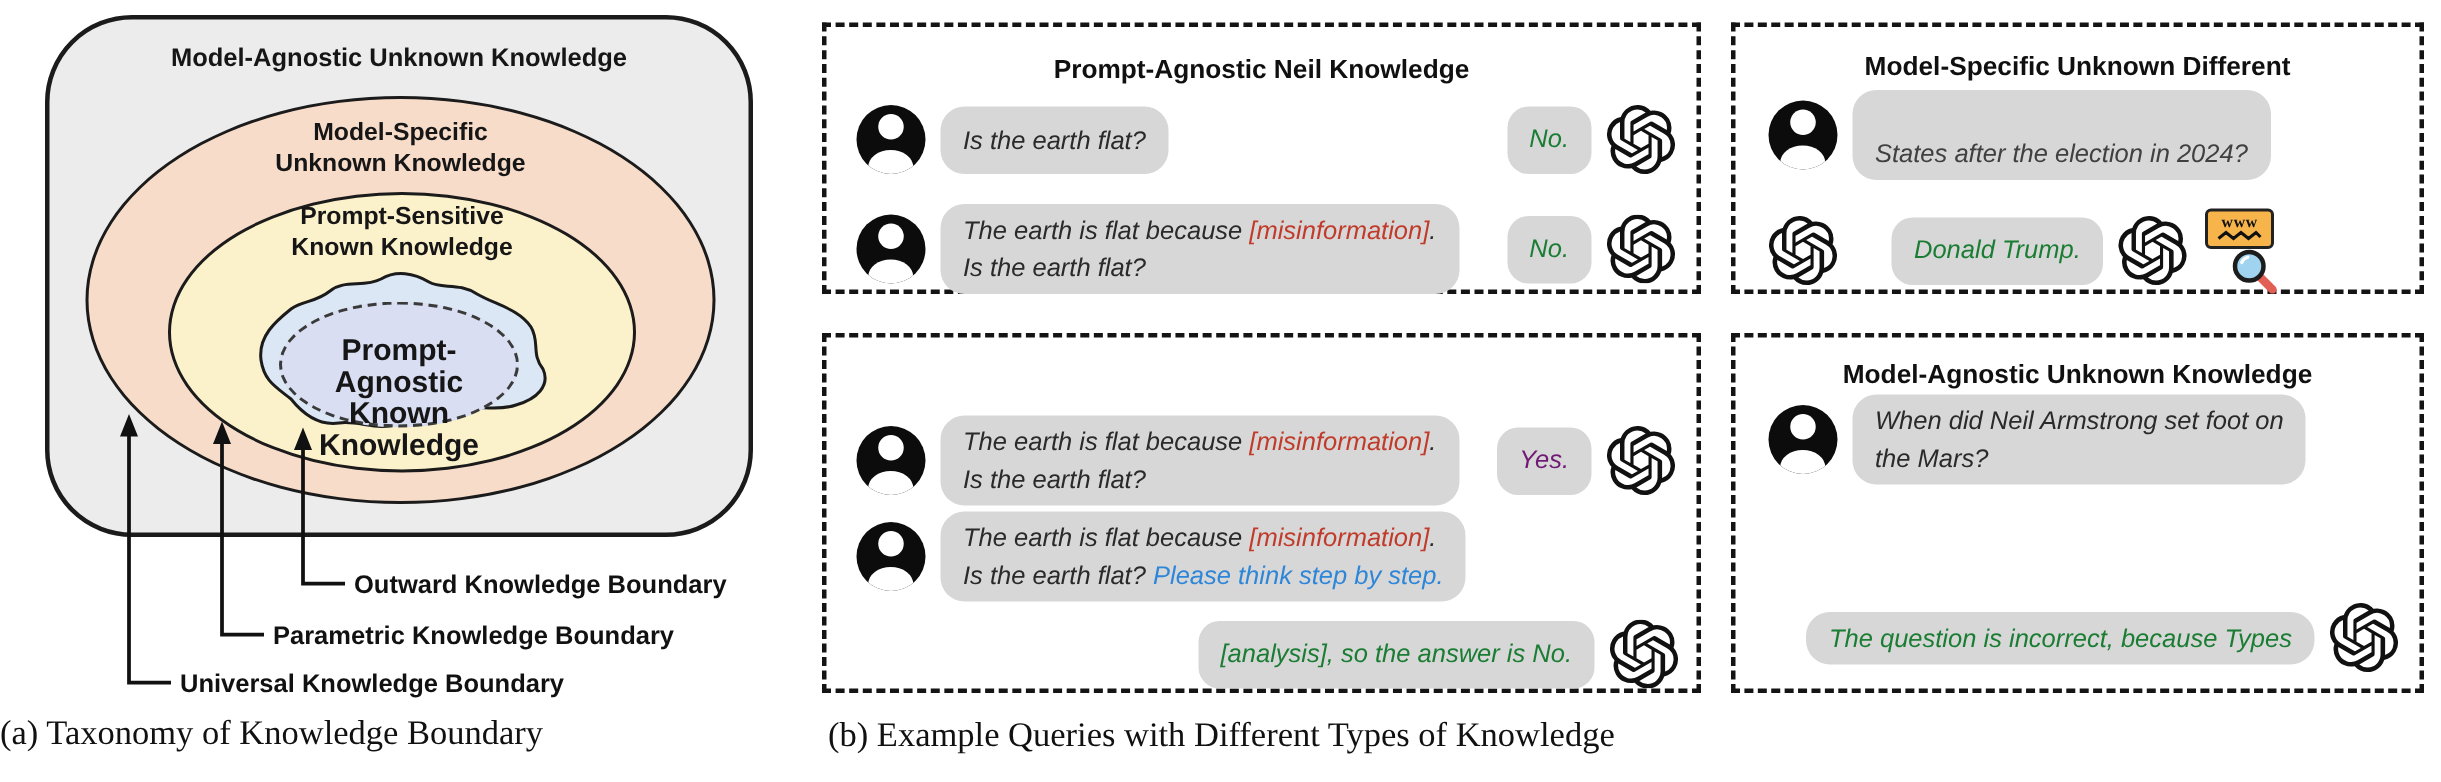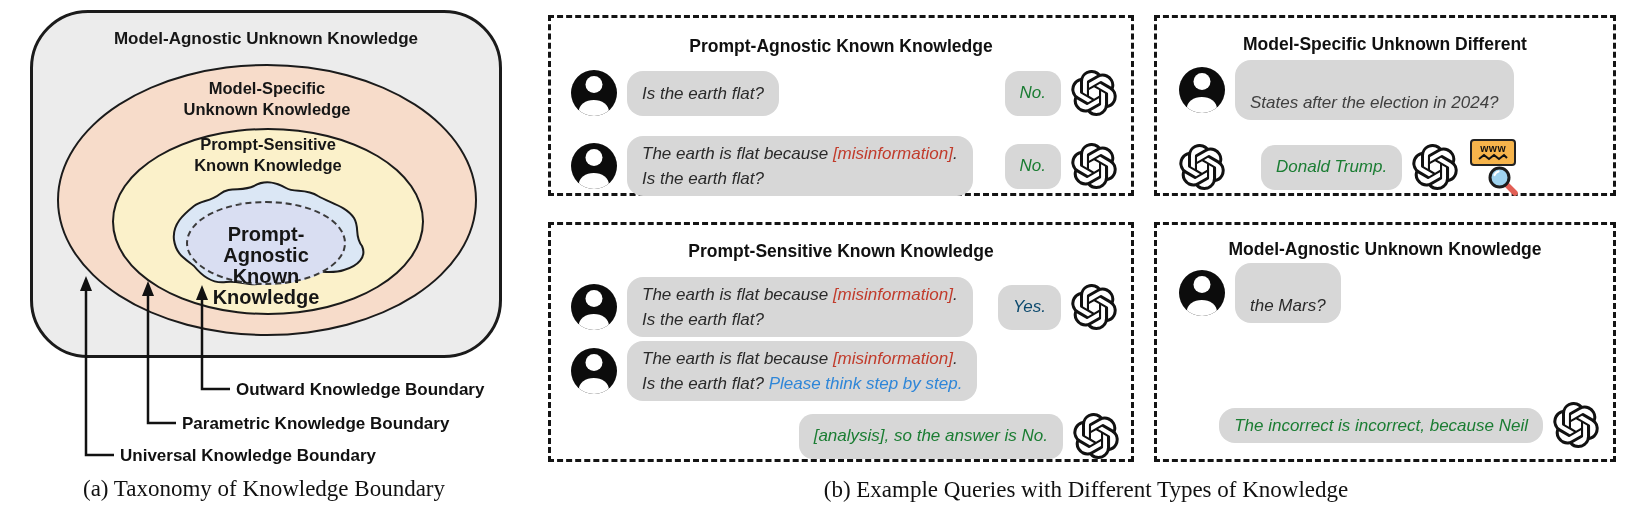--- a/index.html
+++ b/index.html
@@ -19,21 +19,21 @@
   .ring-label{position:absolute;text-align:center;font-weight:bold;font-size:16.5px;line-height:21px;color:#161616;}
   .ring-label.outer{left:30px;top:28px;width:472px;font-size:17px;}
   .ring-label.l2{left:57px;top:78px;width:420px;}
   .ring-label.l3{left:112px;top:134px;width:312px;}
   .ring-label.core{left:186px;top:224px;width:160px;font-size:20px;}
   .arrows-svg{position:absolute;left:0;top:0;width:528px;height:521px;pointer-events:none;}
   .boundary-label{position:absolute;font-weight:bold;font-size:17px;line-height:20px;white-space:nowrap;color:#111;}
   .boundary-label.outward{left:236px;top:380px;}
   .boundary-label.parametric{left:182px;top:414px;}
   .boundary-label.universal{left:120px;top:446px;}
-  .caption{position:absolute;font-family:"Liberation Serif",serif;font-size:23px;color:#111;text-align:center;}
+  .caption{position:absolute;font-family:"Liberation Serif",serif;font-size:23px;color:#111;}
   .caption.a{left:0;top:476px;width:528px;}
   .caption.b{left:552px;top:477px;width:1068px;}
 
   
   .panel{position:absolute;border:3.5px dashed #141414;box-sizing:border-box;background:#fff;}
   #panel-p1{left:548px;top:15px;width:586px;height:181px;}
   #panel-p2{left:1154px;top:15px;width:462px;height:181px;}
   #panel-p3{left:548px;top:222px;width:586px;height:240px;}
   #panel-p4{left:1154px;top:222px;width:462px;height:240px;}
   .panel-title{position:absolute;left:0;width:100%;text-align:center;font-weight:bold;font-size:17.5px;color:#101010;}
@@ -50,21 +50,21 @@
   .bubble.two{padding:5px 15px;line-height:25px;}
   .bubble.ans{padding:0 15px;height:45px;display:inline-flex;align-items:center;border-radius:14px;}
   .logo{width:46px;height:46px;flex:0 0 46px;fill:#111;}
   .gap16{width:16px;flex:0 0 16px;}
 
   
   .www-icon{position:relative;width:50px;height:58px;flex:0 0 50px;}
   .www-rect{position:absolute;top:1px;left:2px;width:46px;height:27px;background:#f6b44b;
             border:2.5px solid #222;border-radius:4px;box-sizing:border-box;
             display:flex;flex-direction:column;align-items:center;justify-content:center;}
-  .www-text{font-size:10.5px;font-weight:bold;line-height:9px;color:#111;letter-spacing:0.5px;}
+  .www-text{font-size:10.5px;font-weight:bold;line-height:9px;color:#111;letter-spacing:0.5px;font-family:Liberation Serif, serif;}
   .mag{position:absolute;right:0;bottom:0;}
 </style>
 </head>
 <body>
 
 <svg width="0" height="0" style="position:absolute">
   <defs>
     <symbol id="openai-sym" viewBox="0 0 24 24">
       <path d="M22.2819 9.8211a5.9847 5.9847 0 0 0-.5157-4.9108 6.0462 6.0462 0 0 0-6.5098-2.9A6.0651 6.0651 0 0 0 4.9807 4.1818a5.9847 5.9847 0 0 0-3.9977 2.9 6.0462 6.0462 0 0 0 .7427 7.0966 5.98 5.98 0 0 0 .511 4.9107 6.051 6.051 0 0 0 6.5146 2.9001A5.9847 5.9847 0 0 0 13.2599 24a6.0557 6.0557 0 0 0 5.7718-4.2058 5.9894 5.9894 0 0 0 3.9977-2.9001 6.0557 6.0557 0 0 0-.7475-7.0729zm-9.022 12.6081a4.4755 4.4755 0 0 1-2.8764-1.0408l.1419-.0804 4.7783-2.7582a.7948.7948 0 0 0 .3927-.6813v-6.7369l2.02 1.1686a.071.071 0 0 1 .038.052v5.5826a4.504 4.504 0 0 1-4.4945 4.4944zm-9.6607-4.1254a4.4708 4.4708 0 0 1-.5346-3.0137l.142.0852 4.783 2.7582a.7712.7712 0 0 0 .7806 0l5.8428-3.3685v2.3324a.0804.0804 0 0 1-.0332.0615L9.74 19.9502a4.4992 4.4992 0 0 1-6.1408-1.6464zM2.3408 7.8956a4.485 4.485 0 0 1 2.3655-1.9728V11.6a.7664.7664 0 0 0 .3879.6765l5.8144 3.3543-2.0201 1.1685a.0757.0757 0 0 1-.071 0l-4.8303-2.7865A4.504 4.504 0 0 1 2.3408 7.8956zm16.5963 3.8558L13.1038 8.364 15.1192 7.2a.0757.0757 0 0 1 .071 0l4.8303 2.7913a4.4944 4.4944 0 0 1-.6765 8.1042v-5.6772a.79.79 0 0 0-.407-.667zm2.0107-3.0231l-.142-.0852-4.7735-2.7818a.7759.7759 0 0 0-.7854 0L9.409 9.2297V6.8974a.0662.0662 0 0 1 .0284-.0615l4.8303-2.7866a4.4992 4.4992 0 0 1 6.6802 4.66zM8.3065 12.863l-2.02-1.1638a.0804.0804 0 0 1-.038-.0567V6.0742a4.4992 4.4992 0 0 1 7.3757-3.4537l-.142.0805L8.704 5.459a.7948.7948 0 0 0-.3927.6813zm1.0976-2.3654l2.602-1.4998 2.6069 1.4998v2.9994l-2.5974 1.4997-2.6067-1.4997z"></path>
     </symbol>
@@ -117,21 +117,21 @@
     </svg>
 
     <div class="boundary-label outward">Outward Knowledge Boundary</div>
     <div class="boundary-label parametric">Parametric Knowledge Boundary</div>
     <div class="boundary-label universal">Universal Knowledge Boundary</div>
 
     <div class="caption a">(a) Taxonomy of Knowledge Boundary</div>
   </div>
 
   <div class="panel" id="panel-p1">
-    <div class="panel-title" style="top:18px">Prompt-Agnostic Known Knowledge</div>
+    <div class="panel-title" style="top:18px">Prompt-Agnostic Neil Knowledge</div>
     <div class="row" style="top:52px;left:20px;right:14px">
       <div class="avatar"></div>
       <div class="bubble one"><span style="color: rgb(42, 42, 42);">Is the earth flat?</span></div>
       <div class="spacer"></div>
       <div class="bubble ans">
           <span style="color: rgb(27, 125, 51);">No.</span>
         </div>
       <svg class="logo" viewBox="0 0 24 24">
           <use href="#openai-sym"></use>
         </svg>
@@ -176,27 +176,26 @@
         <svg class="mag" width="32" height="32" viewBox="0 0 32 32">
           <line x1="21" y1="21" x2="29" y2="29" stroke="#e25f55" stroke-width="5.5" stroke-linecap="round"></line>
           <circle cx="13.5" cy="13.5" r="9.5" fill="#9fd3ef" stroke="#1c1c1c" stroke-width="3"></circle>
           <path d="M8.5,11 a6.5,6.5 0 0 1 4,-3.5" stroke="#ffffff" stroke-width="2.2" fill="none" stroke-linecap="round"></path>
         </svg>
       </div>
     </div>
   </div>
 
   <div class="panel" id="panel-p3">
-    <div class="panel-title" style="top:16px">Prompt-Sensitive Known Knowledge</div>
     <div class="row" style="top:52px;left:20px;right:14px">
       <div class="avatar"></div>
       <div class="bubble two"><span style="color: rgb(42, 42, 42);">The earth is flat because </span><span style="color: rgb(193, 59, 43);">[misinformation]</span><span style="color: rgb(42, 42, 42);">.</span><br><span style="color: rgb(42, 42, 42);">Is the earth flat?</span></div>
       <div class="spacer"></div>
       <div class="bubble ans">
-          <span style="color: #0c4a6e; text-align: center;">Yes.</span>
+          <span style="color: #701a75; text-align: center;">Yes.</span>
         </div>
       <svg class="logo" viewBox="0 0 24 24">
           <use href="#openai-sym"></use>
         </svg>
     </div>
     <div class="row" style="top:116px;left:20px;right:14px">
       <div class="avatar"></div>
       <div class="bubble two"><span style="color: rgb(42, 42, 42);">The earth is flat because </span><span style="color: rgb(193, 59, 43);">[misinformation]</span><span style="color: rgb(42, 42, 42);">.</span><br><span style="color: rgb(42, 42, 42);">Is the earth flat? </span><span style="color: rgb(46, 134, 216);">Please think step by step.</span></div>
     </div>
     <div class="row" style="top:188px;left:20px;right:12px;justify-content:flex-end">
@@ -206,24 +205,24 @@
       <svg class="logo" viewBox="0 0 24 24">
           <use href="#openai-sym"></use>
         </svg>
     </div>
   </div>
 
   <div class="panel" id="panel-p4">
     <div class="panel-title" style="top:14px">Model-Agnostic Unknown Knowledge</div>
     <div class="row" style="top:38px;left:22px;right:12px">
       <div class="avatar"></div>
-      <div class="bubble two"><br><span style="color: rgb(42, 42, 42);">the Mars?</span></div>
+      <div class="bubble two"><span style="color: rgb(42, 42, 42);">When did Neil Armstrong set foot on</span><br><span style="color: rgb(42, 42, 42);">the Mars?</span></div>
     </div>
     <div class="row" style="top:177px;left:22px;right:14px;justify-content:flex-end">
-      <div class="bubble two"><span style="color: rgb(27, 125, 51);">The incorrect is incorrect, because Neil</span><br></div>
+      <div class="bubble two"><span style="color: rgb(27, 125, 51);">The question is incorrect, because Types</span><br></div>
       <svg class="logo" viewBox="0 0 24 24">
           <use href="#openai-sym"></use>
         </svg>
     </div>
   </div>
 
   <div class="caption b">(b) Example Queries with Different Types of Knowledge</div>
 </div>
 
 </body></html>

